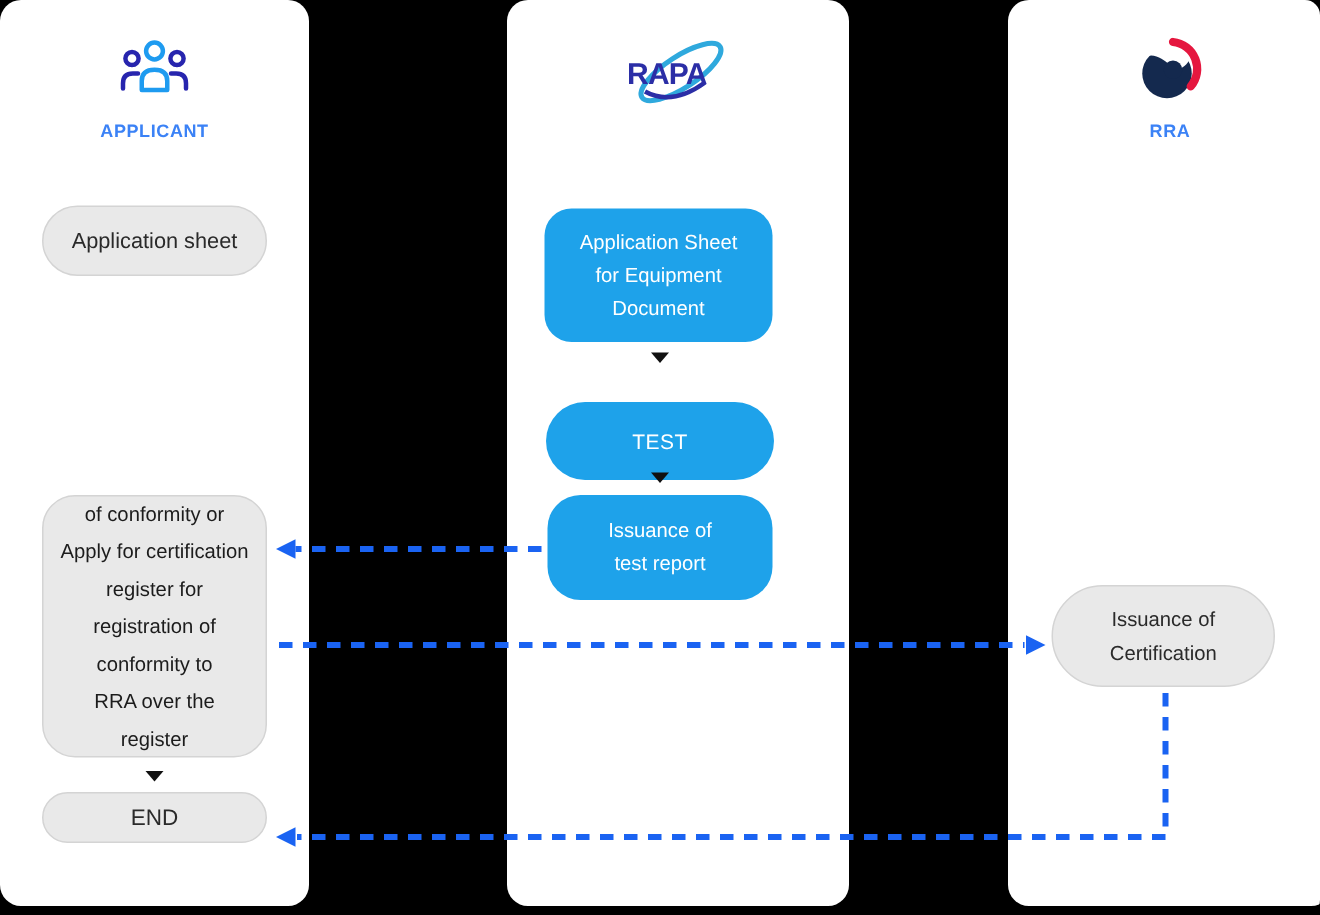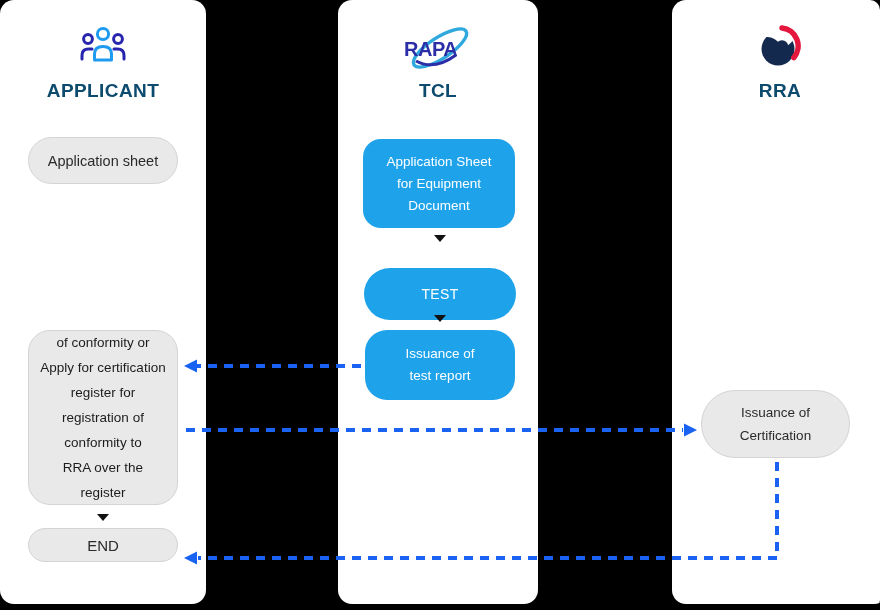--- a/index.html
+++ b/index.html
@@ -3,27 +3,27 @@
 <meta charset="utf-8">
 <style>
   html,body{margin:0;padding:0;background:#000;}
   .canvas{
     position:relative;width:880px;height:610px;background:#000;
     border-radius:10px;overflow:hidden;
     font-family:"Liberation Sans",sans-serif;
   }
   .card{position:absolute;top:0;height:604px;background:#fff;border-radius:14px;}
   #card-applicant{left:0;width:206px;}
-  #card-tcl{left:338px;width:200px;}
+  #card-tcl{left:338px;width:228px;}
   #card-rra{left:672px;width:216px;}
 
   .icon-wrap{position:absolute;left:0;right:0;display:flex;justify-content:center;}
   .card-title{
     position:absolute;top:80px;left:0;right:0;text-align:center;
-    font-size:19px;font-weight:700;color:#0c4a6e;letter-spacing:.4px;
+    font-size:12px;font-weight:700;color:#3b82f6;letter-spacing:.4px;
   }
   .node{
     position:absolute;box-sizing:border-box;
     display:flex;flex-direction:column;align-items:center;justify-content:center;
     text-align:center;
   }
   .node.gray{background:#E9E9E9;border:1px solid #D4D4D4;color:#1C1C1C;}
   .node.blue{background:#1EA2EA;color:#fff;}
   .pill-label{font-size:14.5px;color:#2A2A2A;}
   .blue-label{font-size:14px;font-weight:500;letter-spacing:.3px;}
@@ -95,21 +95,20 @@
   </div>
 
   <div class="card" id="card-tcl">
     <div class="icon-wrap" style="top:23px;">
       <svg width="76" height="50" viewBox="0 0 76 50">
         <ellipse cx="40" cy="25" rx="31" ry="10.5" fill="none" stroke="#2FA9DD" stroke-width="3.4" transform="rotate(-33 40 25)"></ellipse>
         <path d="M16 38 Q 34 48 56 32" fill="none" stroke="#2B2EA6" stroke-width="3"></path>
         <text x="4" y="33" font-size="20" font-weight="800" fill="#2B2EA6" letter-spacing="-0.5">RAPA</text>
       </svg>
     </div>
-    <div class="card-title">TCL</div>
 
     <div class="node blue" id="node-app-doc">
       <div class="ln">Application Sheet</div>
       <div class="ln">for Equipment</div>
       <div class="ln">Document</div>
     </div>
 
     <div class="tri-down" id="tri-tcl-1"></div>
 
     <div class="node blue" id="node-test">

